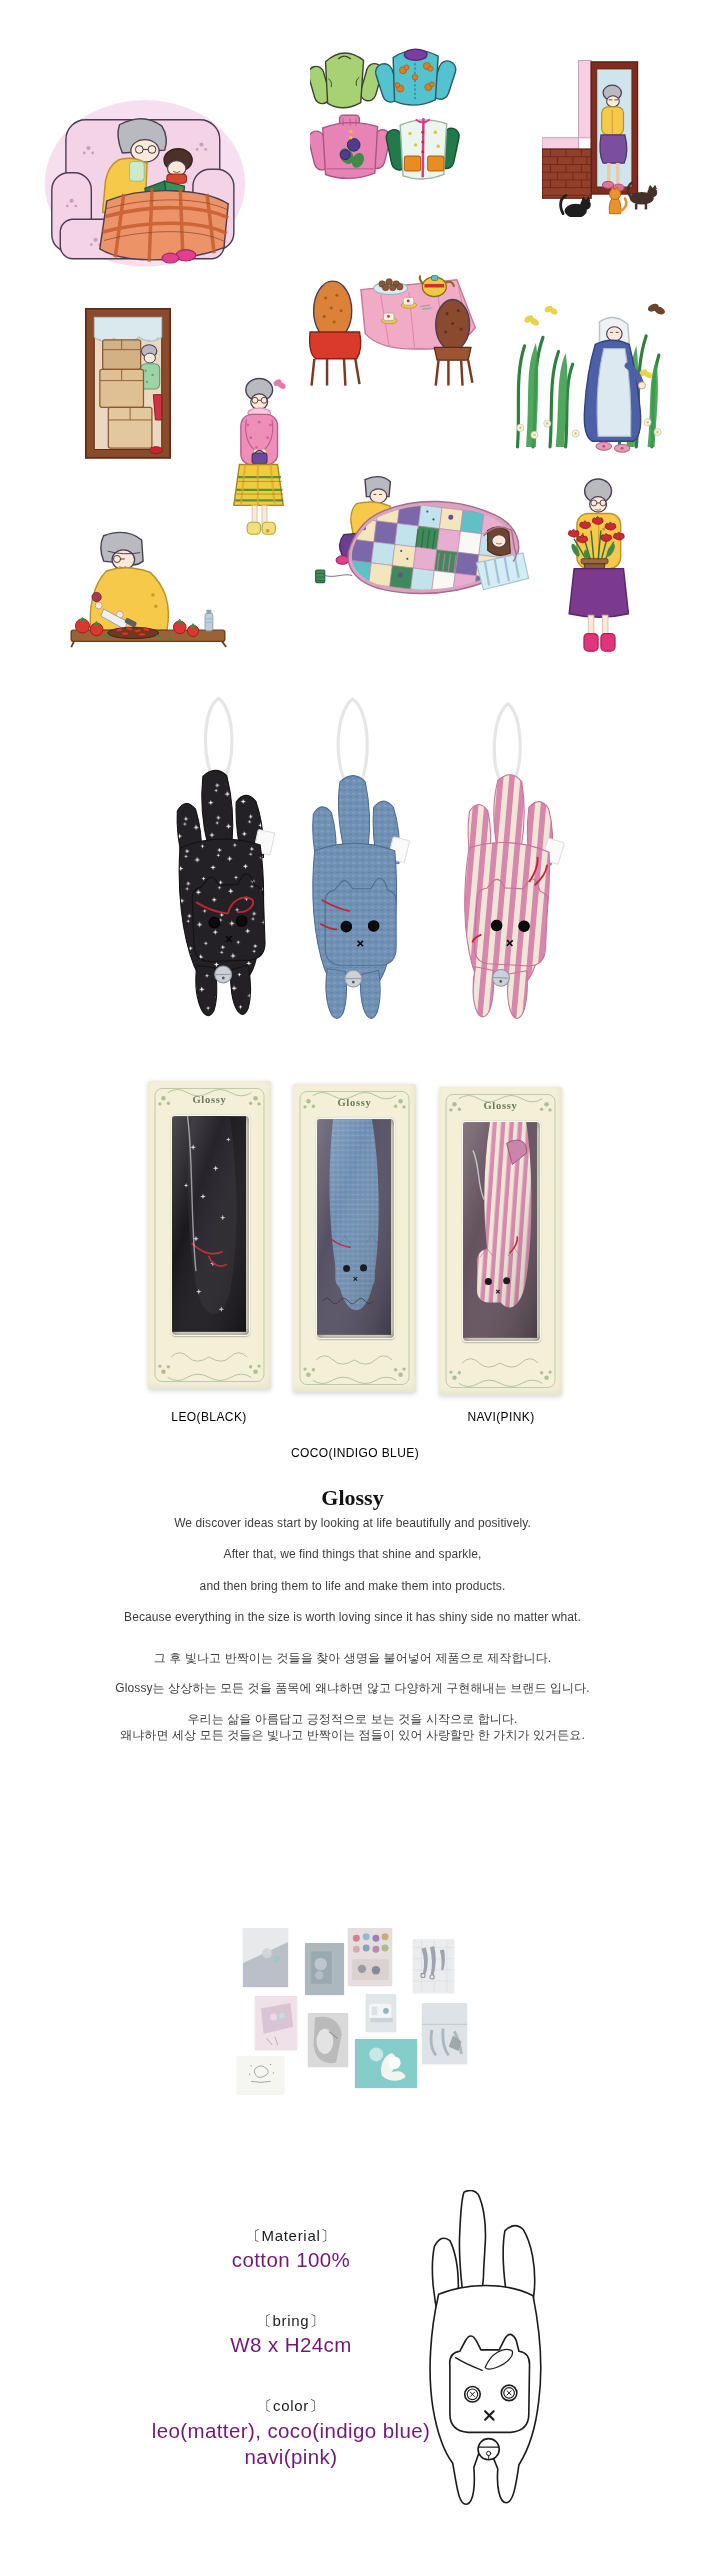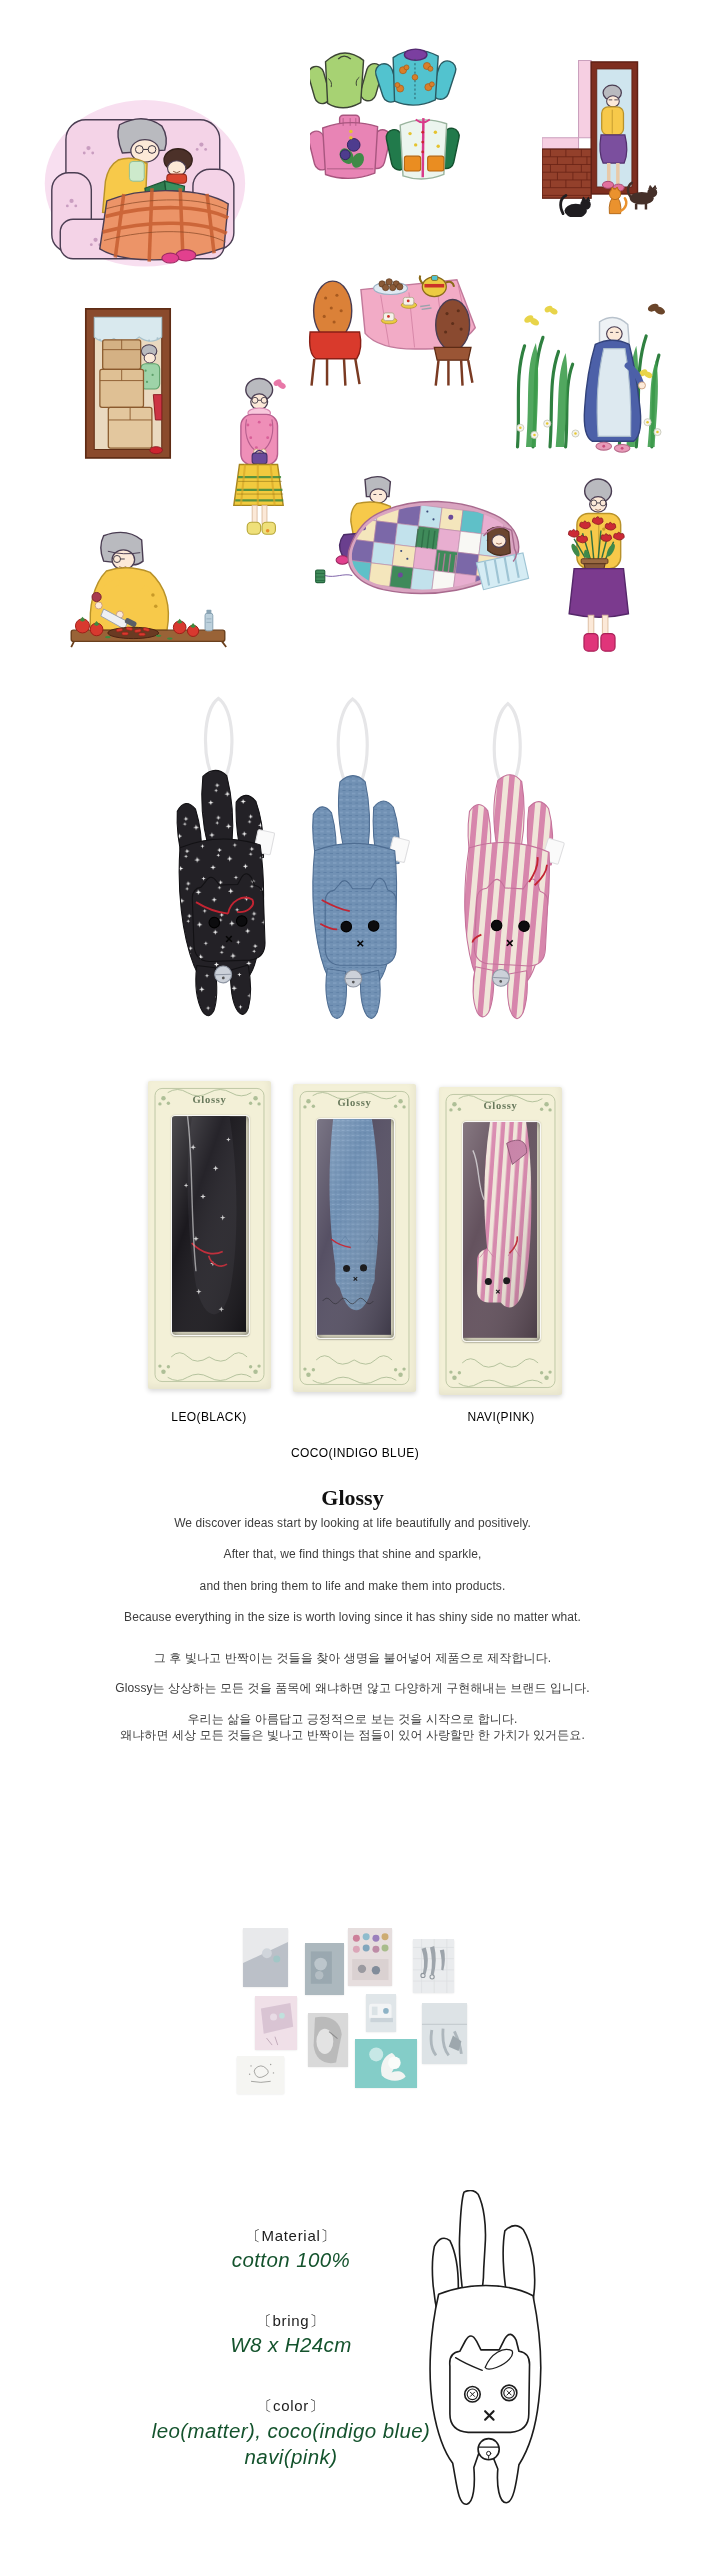--- a/index.html
+++ b/index.html
@@ -23,21 +23,21 @@
   .title{position:absolute;left:0;width:705px;text-align:center;top:1485px;
        font-family:"Liberation Serif",serif;font-size:22px;font-weight:700;color:#111;}
   .bline{position:absolute;left:0;width:705px;text-align:center;font-size:12px;color:#3c3c3c;letter-spacing:0.1px;}
   .en1{top:1516px}.en2{top:1547px}.en3{top:1579px}.en4{top:1610px}
   .ko1{top:1680px}.ko2{top:1711px}.ko3{top:1650px}.ko4{top:1727px}
   
   .photo{position:absolute;box-shadow:0 0.7px 2.1px rgba(0,0,0,.12);opacity:.96;overflow:hidden;}
   
   .spec{position:absolute;left:110px;width:282px;text-align:center;white-space:nowrap;margin-left:40px;}
   .spec-label{font-size:15px;color:#1c1c1c;letter-spacing:0.7px;}
-  .spec-value{font-size:20.5px;color:#14532d;letter-spacing:0.4px;font-style:italic;}
+  .spec-value{font-size:20.5px;color:#701a75;letter-spacing:0.4px;}
   .sL1{top:2227px}.sV1{top:2248px}.sL2{top:2312px}.sV2{top:2333px}
   .sL3{top:2397px}.sV3{top:2419px}.sV4{top:2445px}
 </style>
 </head>
 <body>
 
 <div class="illo" style="left:39px;top:81px">
 <svg width="226" height="187" viewBox="0 0 320 265">
   <ellipse cx="150" cy="145" rx="142" ry="118" fill="#f8dff0"></ellipse>
   <g stroke="#4a3d52" stroke-width="2" fill="#f4d3e7" stroke-linejoin="round">

